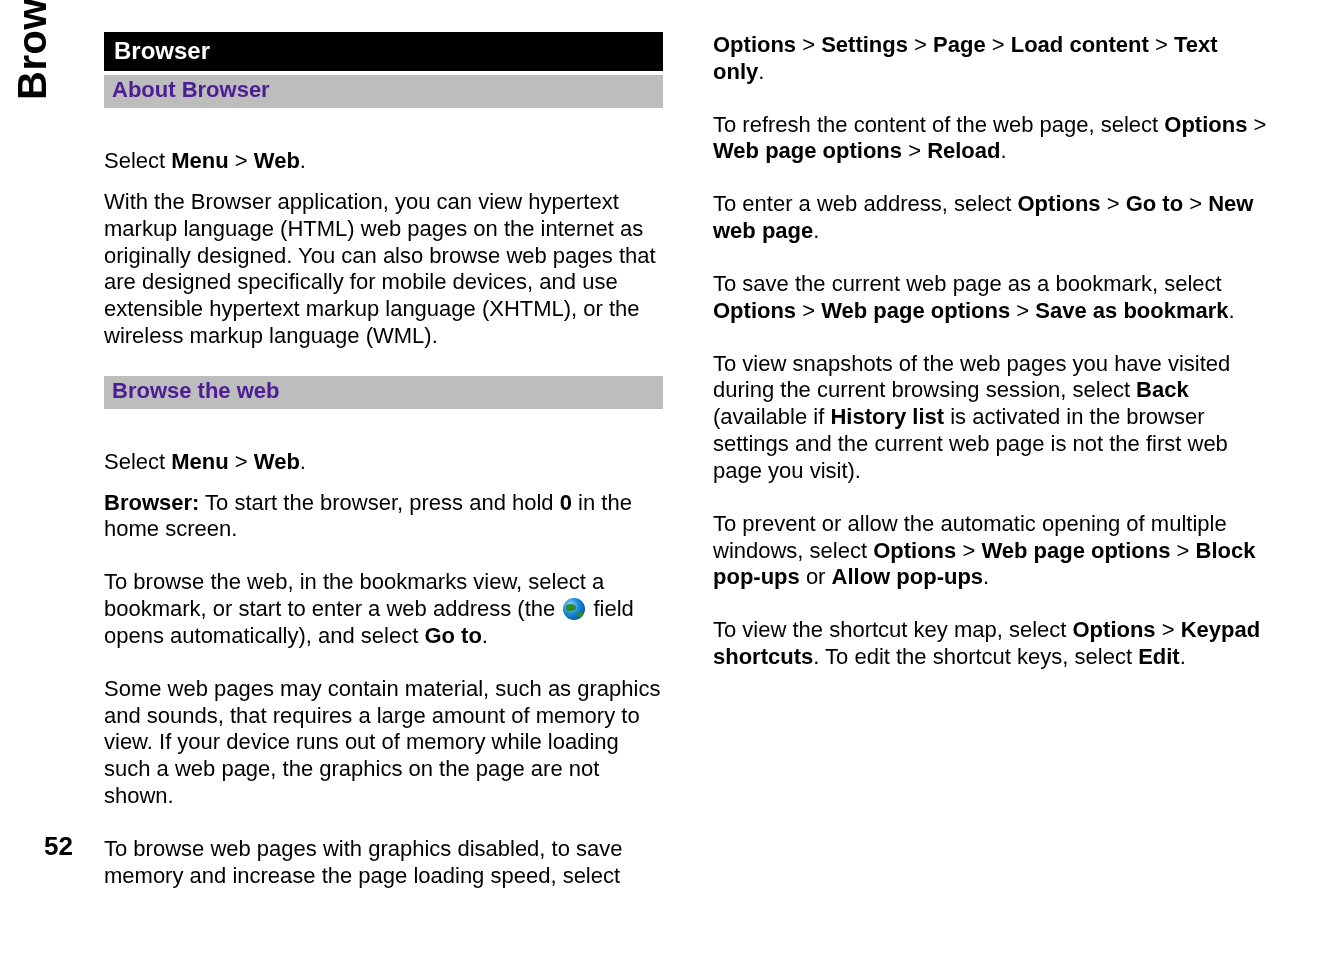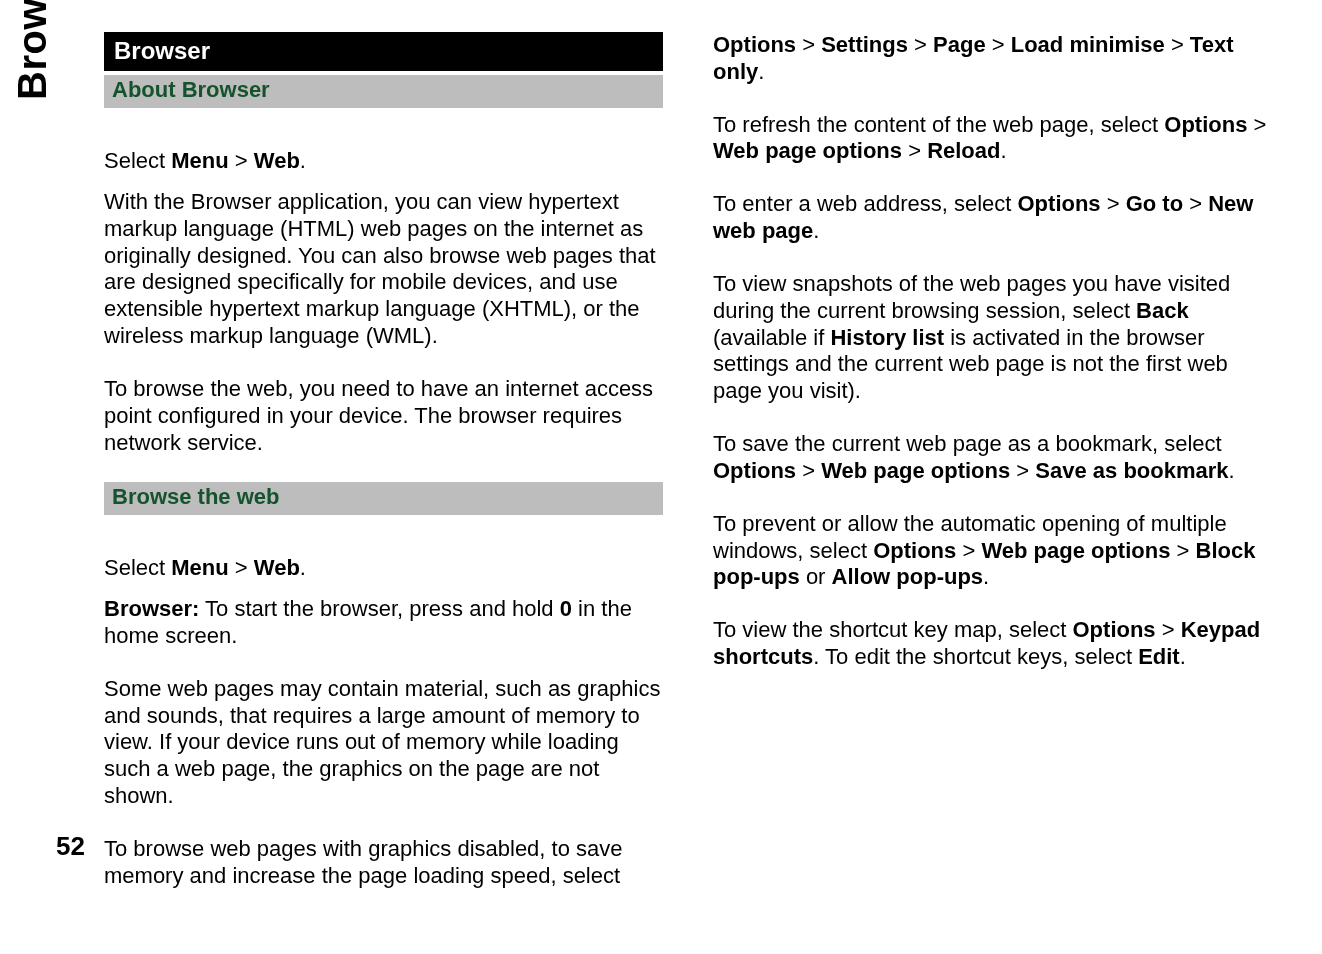--- a/index.html
+++ b/index.html
@@ -20,21 +20,20 @@
     font-size: 40px;
     font-weight: 700;
     letter-spacing: 0.5px;
   }
   .page-number {
     position: absolute;
     left: 44px;
     bottom: 92px;
     font-size: 26px;
     font-weight: 700;
-    margin-left: 12px;
   }
   .content {
     position: absolute;
     left: 104px;
     top: 32px;
     right: 50px;
     bottom: 60px;
     column-count: 2;
     column-gap: 50px;
     column-fill: auto;
@@ -46,21 +45,21 @@
     background: #000;
     color: #fff;
     font-weight: 700;
     padding: 4px 10px 6px 10px;
     margin: 0 0 2px 0;
     break-inside: avoid;
     font-size: 24px;
   }
   .gray-bar {
     background: #bdbdbd;
-    color: #14532d;
+    color: #4c1d95;
     font-weight: 700;
     padding: 2px 23px 4px 8px;
     margin-top: 4px;
     margin-bottom: 6px;
     break-inside: avoid;
     font-size: 22px;
   }
   p {
     margin: 0 0 26px 0;
   }
@@ -108,53 +107,55 @@
   <div class="black-bar">Browser</div>
 
   <div class="gray-bar">About Browser</div>
 
   <p class="tight">
     <span>Select </span><span class="b">Menu</span><span> &gt; </span><span class="b">Web</span><span>.</span>
   </p>
 
   <p>With the Browser application, you can view hypertext markup language (HTML) web pages on the internet as originally designed. You can also browse web pages that are designed specifically for mobile devices, and use extensible hypertext markup language (XHTML), or the wireless markup language (WML).</p>
 
-  <p>To browse the web, you need to have an internet access point configured in your device. The browser requires network service.</p>
 
   <div class="gray-bar">Browse the web</div>
 
   <p class="tight">
     <span>Select </span><span class="b">Menu</span><span> &gt; </span><span class="b">Web</span><span>.</span>
   </p>
 
   <p>
     <span class="b">Browser:</span><span> To start the browser, press and hold </span><span class="b">0</span><span> in the home screen.</span>
   </p>
 
+  <p>
+    <span>To browse the web, in the bookmarks view, select a bookmark, or start to enter a web address (the </span><span class="icon-globe"></span><span> field opens automatically), and select </span><span class="b">Go to</span><span>.</span>
+  </p>
 
   <p>Some web pages may contain material, such as graphics and sounds, that requires a large amount of memory to view. If your device runs out of memory while loading such a web page, the graphics on the page are not shown.</p>
 
   <p>
-    <span>To browse web pages with graphics disabled, to save memory and increase the page loading speed, select </span><span class="b">Options</span><span> &gt; </span><span class="b">Settings</span><span> &gt; </span><span class="b">Page</span><span> &gt; </span><span class="b">Load minimise</span><span> &gt; </span><span class="b">Text only</span><span>.</span>
+    <span>To browse web pages with graphics disabled, to save memory and increase the page loading speed, select </span><span class="b">Options</span><span> &gt; </span><span class="b">Settings</span><span> &gt; </span><span class="b">Page</span><span> &gt; </span><span class="b">Load content</span><span> &gt; </span><span class="b">Text only</span><span>.</span>
   </p>
 
   <p>
     <span>To refresh the content of the web page, select </span><span class="b">Options</span><span> &gt; </span><span class="b">Web page options</span><span> &gt; </span><span class="b">Reload</span><span>.</span>
   </p>
 
   <p>
     <span>To enter a web address, select </span><span class="b">Options</span><span> &gt; </span><span class="b">Go to</span><span> &gt; </span><span class="b">New web page</span><span>.</span>
   </p>
 
   <p>
-    <span>To view snapshots of the web pages you have visited during the current browsing session, select </span><span class="b">Back</span><span> (available if </span><span class="b">History list</span><span> is activated in the browser settings and the current web page is not the first web page you visit).</span>
+    <span>To save the current web page as a bookmark, select </span><span class="b">Options</span><span> &gt; </span><span class="b">Web page options</span><span> &gt; </span><span class="b">Save as bookmark</span><span>.</span>
   </p>
 
   <p>
-    <span>To save the current web page as a bookmark, select </span><span class="b">Options</span><span> &gt; </span><span class="b">Web page options</span><span> &gt; </span><span class="b">Save as bookmark</span><span>.</span>
+    <span>To view snapshots of the web pages you have visited during the current browsing session, select </span><span class="b">Back</span><span> (available if </span><span class="b">History list</span><span> is activated in the browser settings and the current web page is not the first web page you visit).</span>
   </p>
 
   <p>
     <span>To prevent or allow the automatic opening of multiple windows, select </span><span class="b">Options</span><span> &gt; </span><span class="b">Web page options</span><span> &gt; </span><span class="b">Block pop-ups</span><span> or </span><span class="b">Allow pop-ups</span><span>.</span>
   </p>
 
   <p>
     <span>To view the shortcut key map, select </span><span class="b">Options</span><span> &gt; </span><span class="b">Keypad shortcuts</span><span>. To edit the shortcut keys, select </span><span class="b">Edit</span><span>.</span>
   </p>
 

